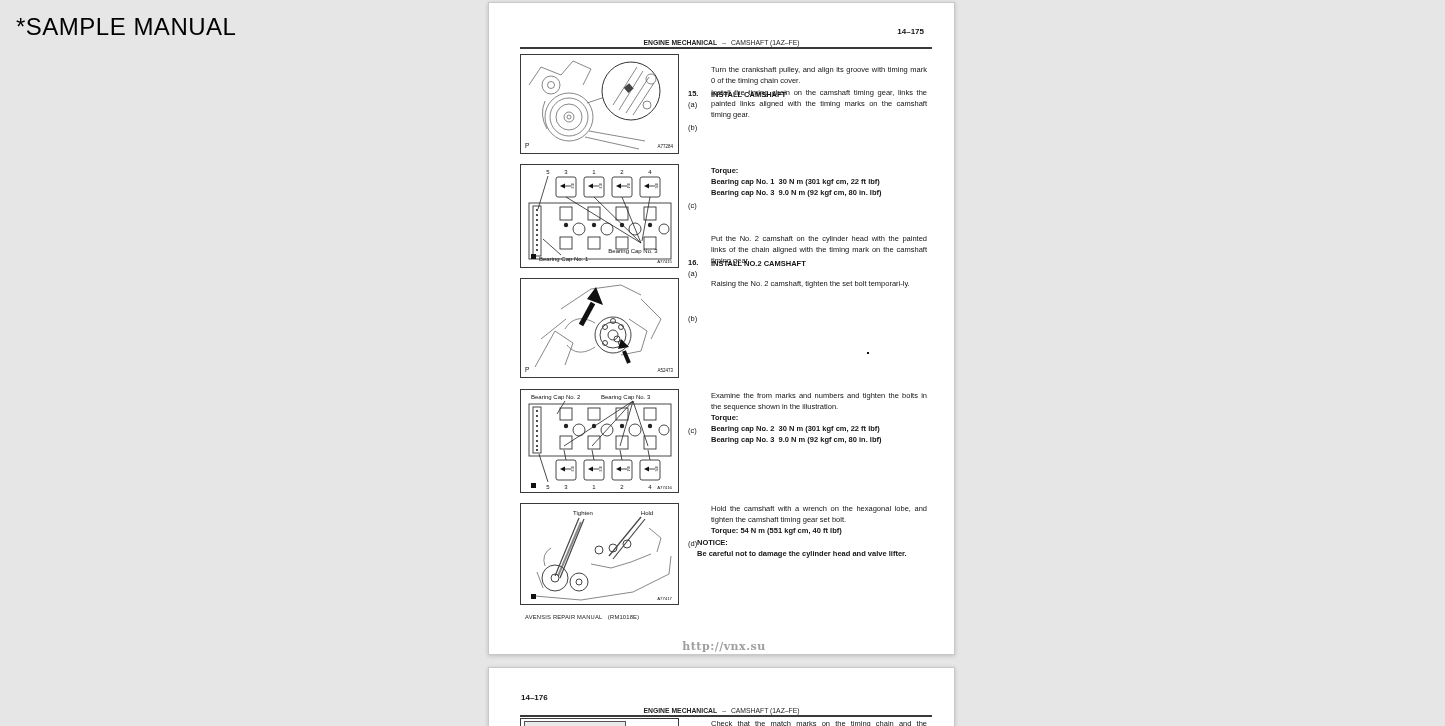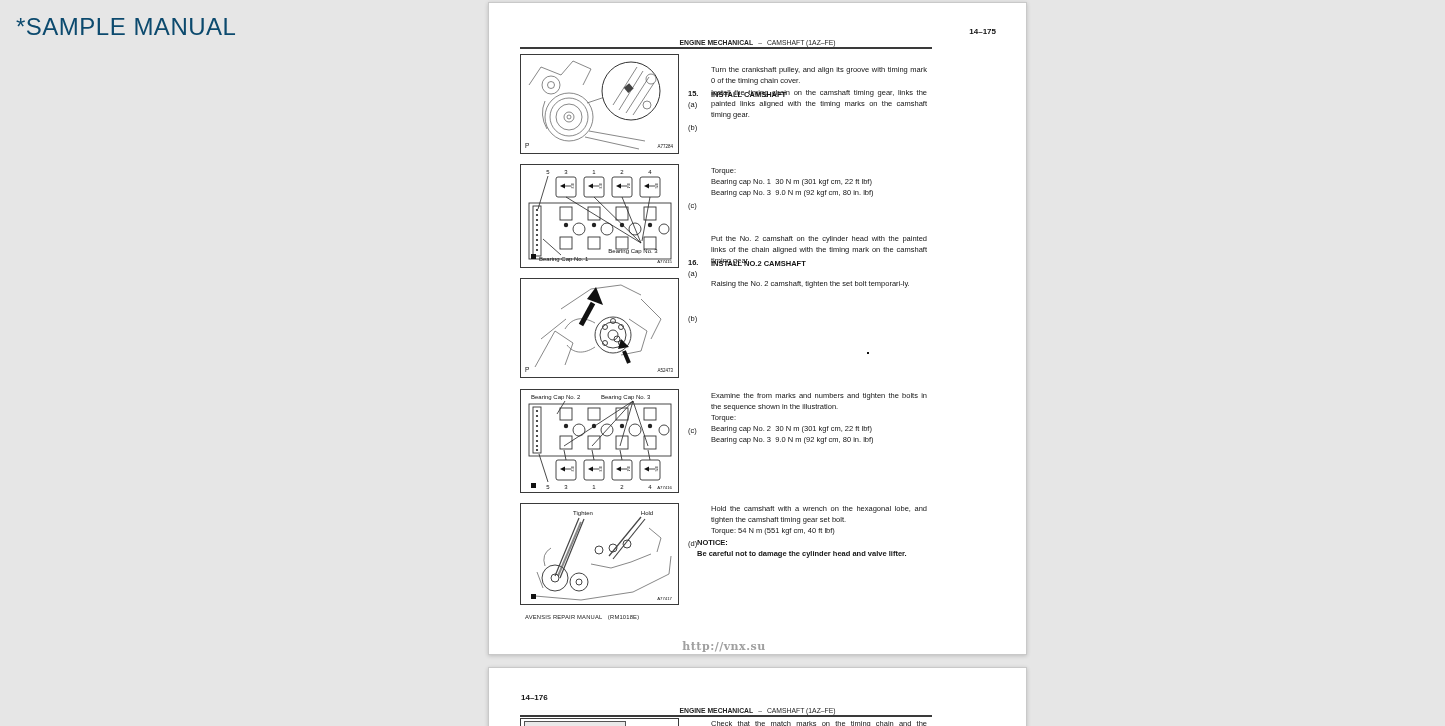--- a/index.html
+++ b/index.html
@@ -4,24 +4,24 @@
 <style>
   html,body{margin:0;padding:0;}
   body{
     width:1445px;height:726px;position:relative;overflow:hidden;
     background:#e6e6e6;
     font-family:"Liberation Sans",sans-serif;
     color:#141414;
   }
   .sample-label{
     position:absolute;left:16px;top:13px;
-    font-size:24px;letter-spacing:.5px;color:#0c4a6e;
+    font-size:24px;letter-spacing:.5px;color:#000000;
   }
   .page{
-    position:absolute;left:488px;width:539px;background:#fff;
+    position:absolute;left:488px;width:467px;background:#fff;
     border:1px solid #c9c9c9;box-sizing:border-box;
     box-shadow:0 1px 4px rgba(0,0,0,.18);
   }
   .page1{top:2px;height:653px;}
   .page2{top:667px;height:130px;}
   .pagenum{position:absolute;font-weight:bold;font-size:8px;color:#111;}
   .page1 .pagenum{right:30px;top:24px;}
   .page2 .pagenum{left:32px;top:25px;}
   .pageheader{position:absolute;left:0;right:0;text-align:center;font-size:6.8px;color:#222;white-space:nowrap;}
   .page1 .pageheader{top:36px;}
@@ -39,21 +39,21 @@
   svg text{font-family:"Liberation Sans",sans-serif;fill:#111;}
   .text-col{position:absolute;left:199px;top:0;width:239px;height:100%;font-size:7.5px;color:#141414;}
   .sec{position:absolute;left:0;right:0;line-height:11px;}
   .sec-label{position:absolute;left:0;top:0;width:22px;margin-top:35px;}
   .sec-label.bold{font-weight:bold;}
   .sec-body{margin-left:23px;}
   .sec.notice .sec-body{margin-left:9px;}
   .sec-title{font-weight:bold;margin-top:36px;}
   .sec-text.justify{text-align:justify;}
   .sec-text.stretch{text-align:justify;text-align-last:justify;}
-  .sec-bold{font-weight:normal;}
+  .sec-bold{font-weight:bold;}
   .notice-title{font-weight:bold;}
   .notice-text{font-weight:bold;}
   .footer{position:absolute;left:36px;top:611px;font-size:5.8px;letter-spacing:.2px;color:#222;}
   .watermark{
     position:absolute;left:155px;top:637px;width:160px;text-align:center;
     font-family:"DejaVu Serif",serif;font-weight:bold;font-size:11px;color:#a0a0a0;letter-spacing:.5px;
   }
   .stray-dot{position:absolute;left:378px;top:349px;width:2px;height:2px;background:#111;}
   .figure.partial{top:50px;height:72px;border-bottom:none;}
   .fig-inner-label{position:absolute;left:3px;top:2px;width:102px;height:9px;background:#e9e9e9;border:1px solid #555;box-sizing:border-box;}

